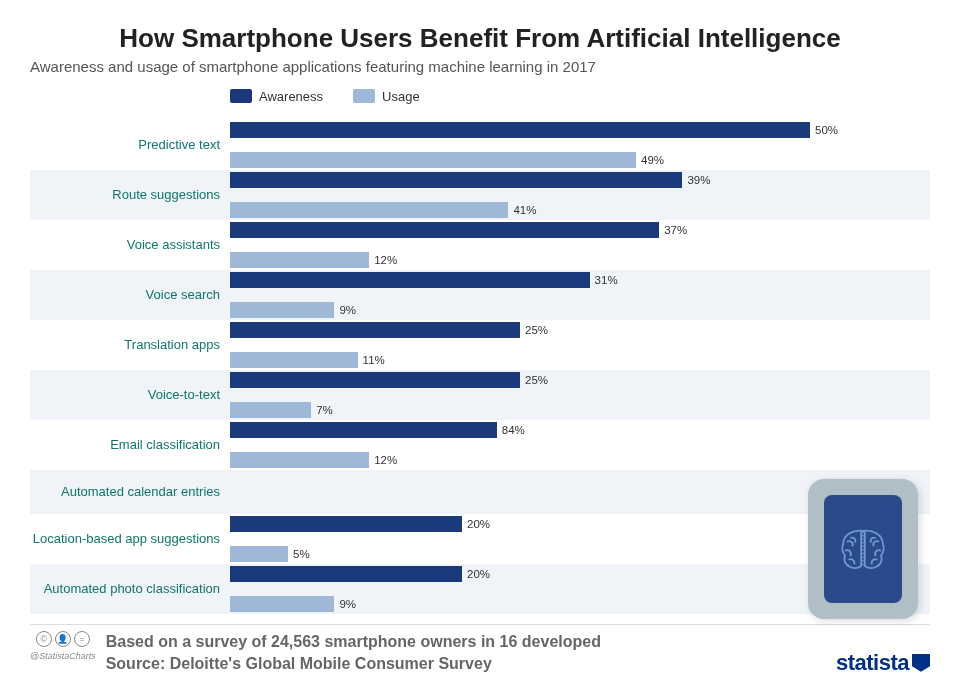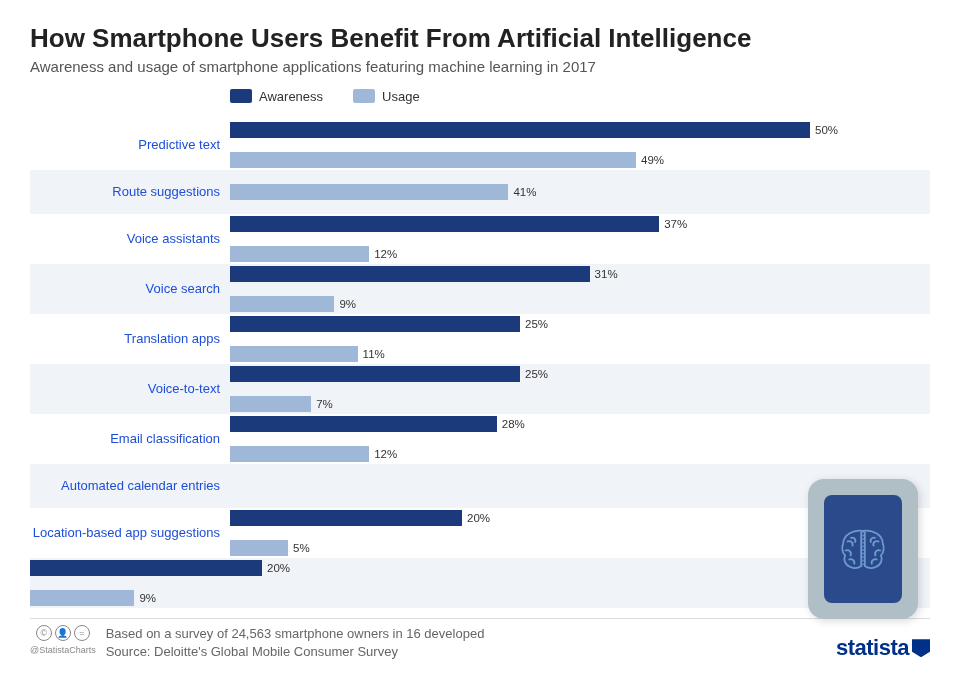--- a/index.html
+++ b/index.html
@@ -16,20 +16,21 @@
       background: #fff;
       padding: 24px 30px 16px 30px;
       position: relative;
     }
     .title {
       font-size: 26px;
       font-weight: bold;
       color: #222;
       line-height: 1.15;
       margin-bottom: 4px;
+      text-align: center;
     }
     .subtitle {
       font-size: 15px;
       color: #555;
       margin-bottom: 14px;
     }
     .legend {
       display: flex;
       align-items: flex-end;
       gap: 30px;
@@ -60,21 +61,21 @@
       display: flex;
       align-items: center;
       min-height: 44px;
       padding: 2px 0;
     }
     .row.shaded { background: #f0f3f8; }
     .row-label {
       width: 200px;
       text-align: right;
       font-size: 13px;
-      color: #1d4ed8;
+      color: #0f766e;
       padding-right: 10px;
       flex-shrink: 0;
       line-height: 1.2;
     }
     .bar-group {
       flex: 1;
       display: flex;
       flex-direction: column;
       gap: 14px;
       position: relative;
@@ -128,23 +129,24 @@
       height: 16px;
       border-radius: 50%;
       border: 1.5px solid #888;
       display: flex;
       align-items: center;
       justify-content: center;
       font-size: 9px;
       color: #888;
     }
     .footer-text {
-      font-size: 13px;
+      font-size: 16px;
       color: #666;
       line-height: 1.4;
+      font-weight: bold;
     }
     .statista-logo {
       font-size: 22px;
       color: #003087;
       font-weight: bold;
       letter-spacing: -0.5px;
       display: flex;
       align-items: center;
       gap: 3px;
     }
@@ -219,20 +221,24 @@
           <div class="bar-row">
             <div class="bar bar-usage" style="width: 406px;"></div>
             <span class="bar-label">49%</span>
           </div>
         </div>
       </div>
       <div class="row shaded">
         <div class="row-label">Route suggestions</div>
         <div class="bar-group">
           <div class="bar-row">
+            <div class="bar bar-awareness" style="width: 452.4px;"></div>
+            <span class="bar-label">39%</span>
+          </div>
+          <div class="bar-row">
             <div class="bar bar-usage" style="width: 278.4px;"></div>
             <span class="bar-label">41%</span>
           </div>
         </div>
       </div>
       <div class="row">
         <div class="row-label">Voice assistants</div>
         <div class="bar-group">
           <div class="bar-row">
             <div class="bar bar-awareness" style="width: 429.2px;"></div>
@@ -281,21 +287,21 @@
             <div class="bar bar-usage" style="width: 81.2px;"></div>
             <span class="bar-label">7%</span>
           </div>
         </div>
       </div>
       <div class="row">
         <div class="row-label">Email classification</div>
         <div class="bar-group">
           <div class="bar-row">
             <div class="bar bar-awareness" style="width: 266.8px;"></div>
-            <span class="bar-label">28%</span>
+            <span class="bar-label">84%</span>
           </div>
           <div class="bar-row">
             <div class="bar bar-usage" style="width: 139.2px;"></div>
             <span class="bar-label">12%</span>
           </div>
         </div>
       </div>
       <div class="row shaded">
         <div class="row-label">Automated calendar entries</div>
       </div>
@@ -306,20 +312,21 @@
             <div class="bar bar-awareness" style="width: 232px;"></div>
             <span class="bar-label">20%</span>
           </div>
           <div class="bar-row">
             <div class="bar bar-usage" style="width: 58px;"></div>
             <span class="bar-label">5%</span>
           </div>
         </div>
       </div>
       <div class="row shaded">
+        <div class="row-label">Automated photo classification</div>
         <div class="bar-group">
           <div class="bar-row">
             <div class="bar bar-awareness" style="width: 232px;"></div>
             <span class="bar-label">20%</span>
           </div>
           <div class="bar-row">
             <div class="bar bar-usage" style="width: 104.4px;"></div>
             <span class="bar-label">9%</span>
           </div>
         </div>
@@ -355,21 +362,21 @@
   </div>
 
   <div class="footer">
     <div class="footer-left">
       <div class="cc-icons">
         <div class="cc-row">
           <div class="cc-circle">©</div>
           <div class="cc-circle">👤</div>
           <div class="cc-circle">=</div>
         </div>
-        <span style="font-size:9px;color:#888;margin-top:2px;">@StatistaCharts</span>
+        <span style="font-size:9px;color:#888;margin-top:2px;font-style:italic;">@StatistaCharts</span>
       </div>
       <div class="footer-text">
         <div>Based on a survey of 24,563 smartphone owners in 16 developed</div>
         <div>Source: Deloitte's Global Mobile Consumer Survey</div>
       </div>
     </div>
     <div class="statista-logo">
       <span>statista</span>
       <div class="statista-flag"></div>
     </div>

